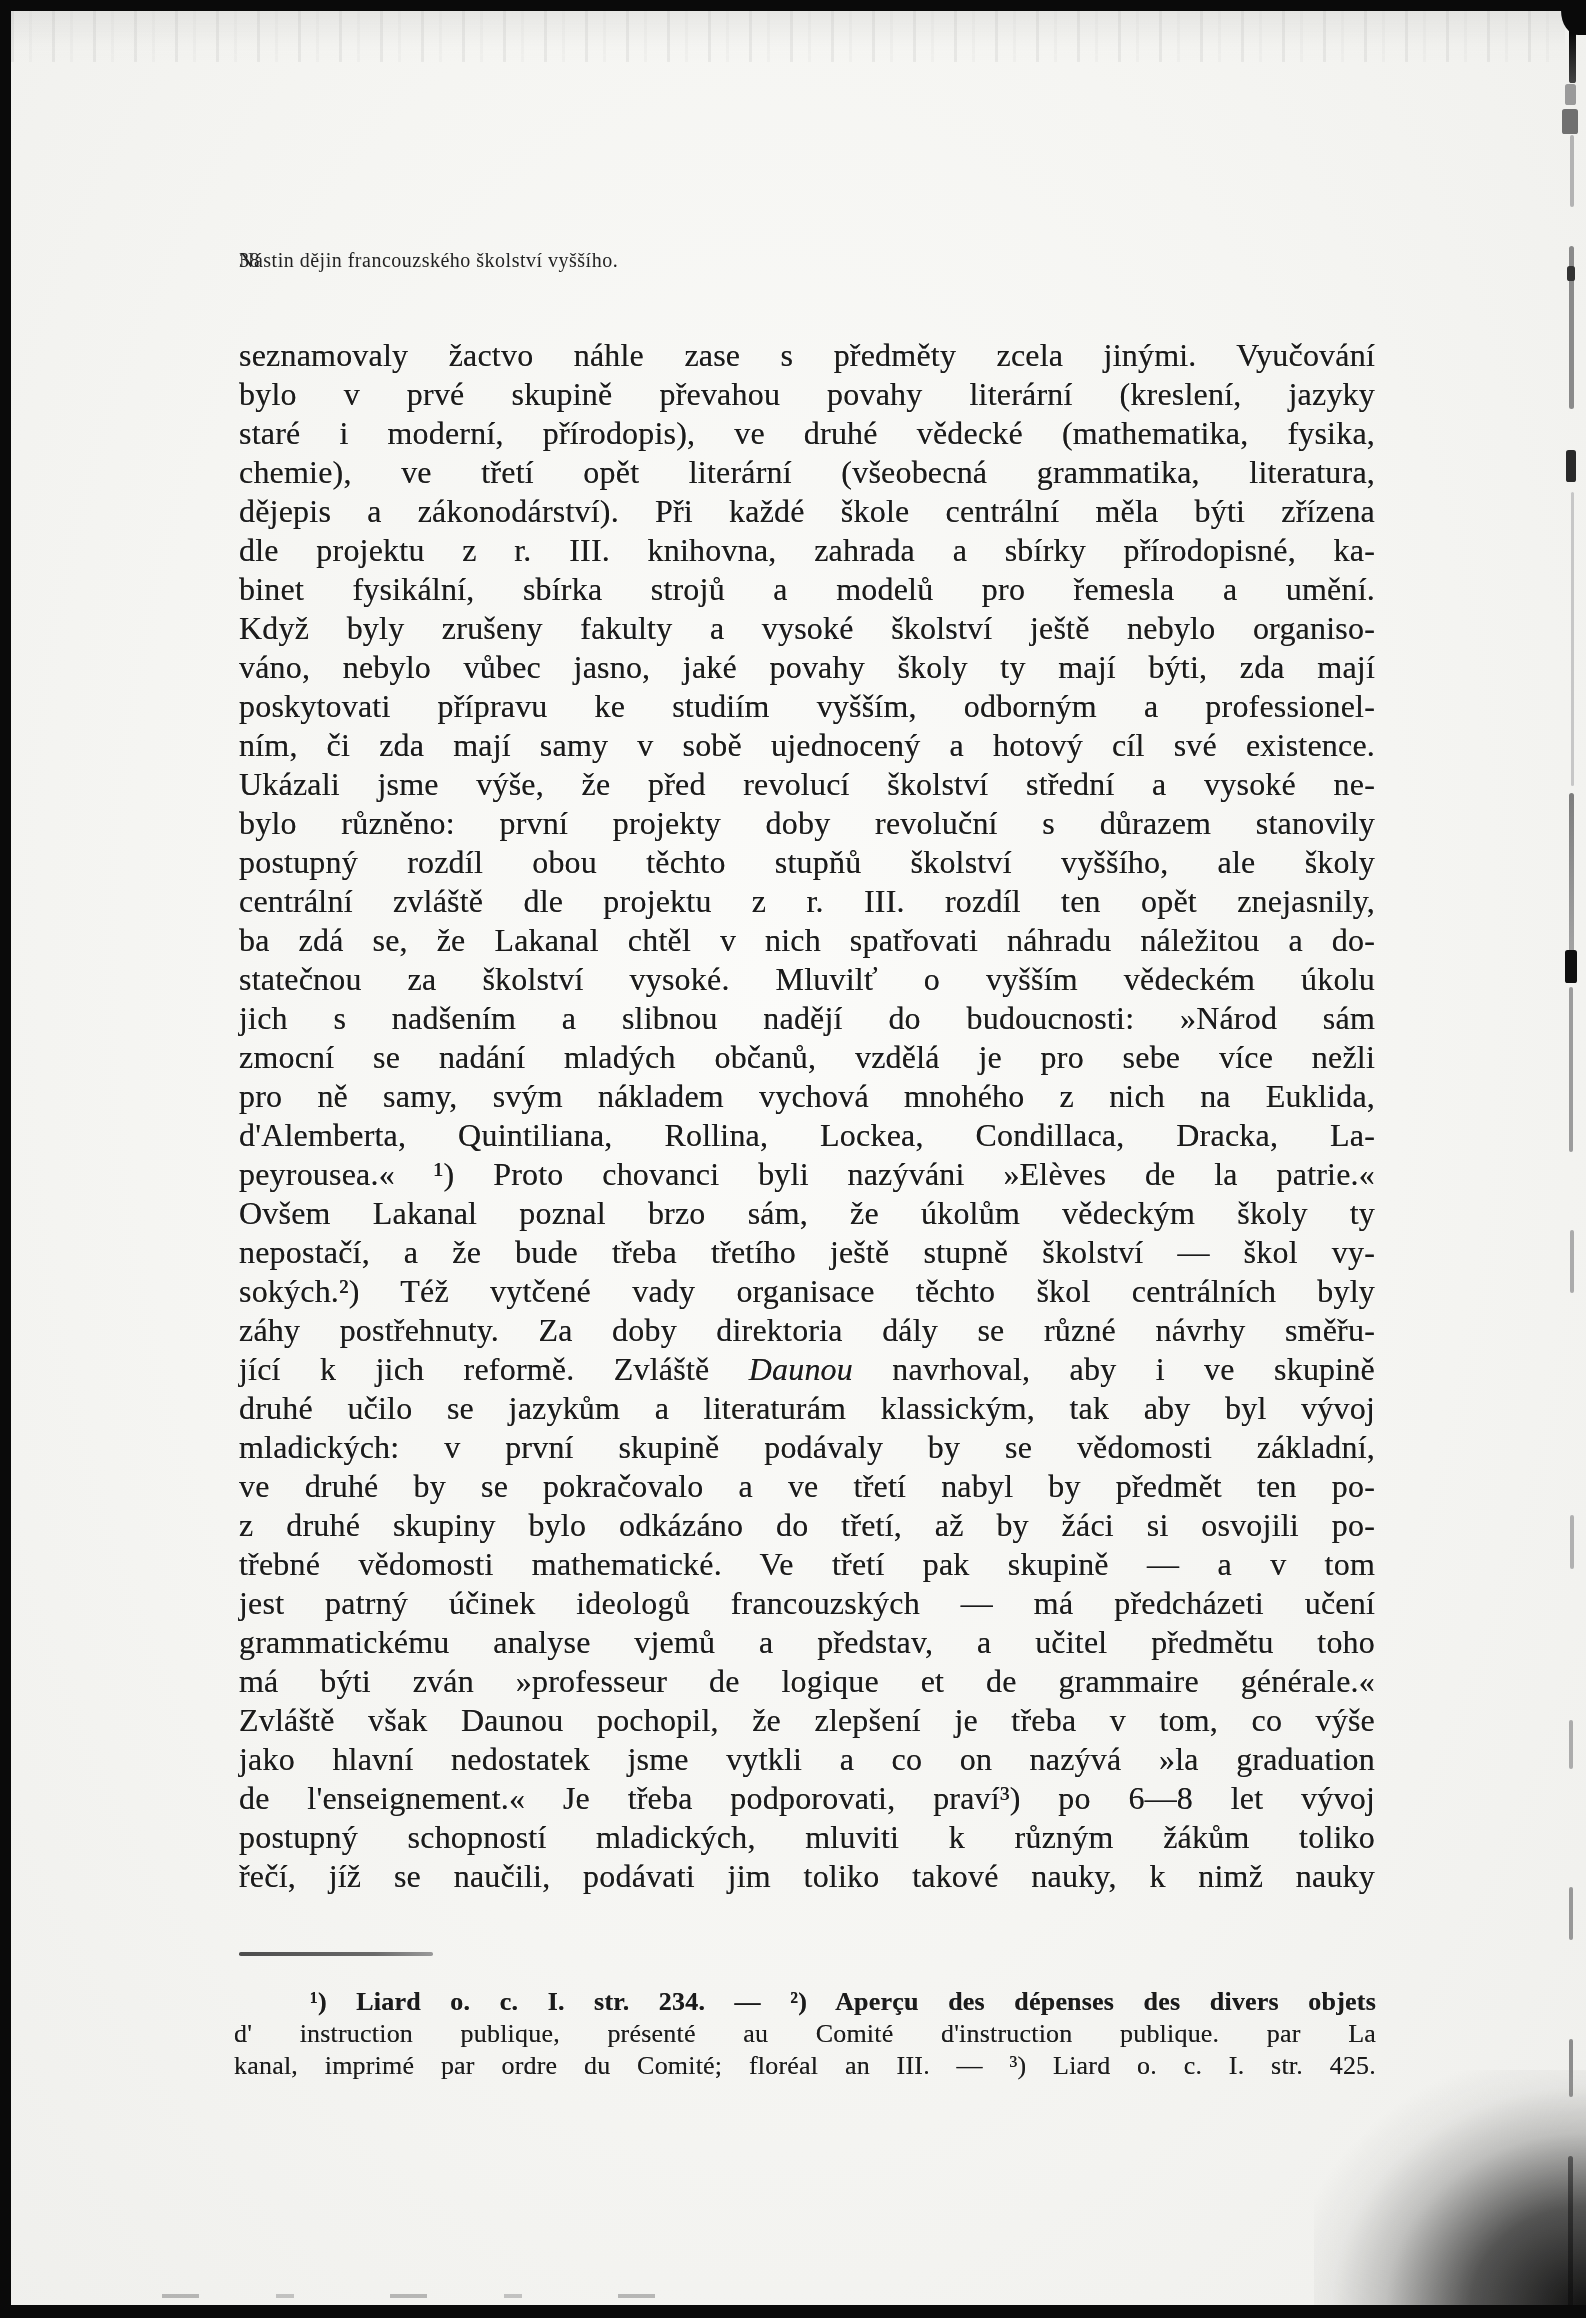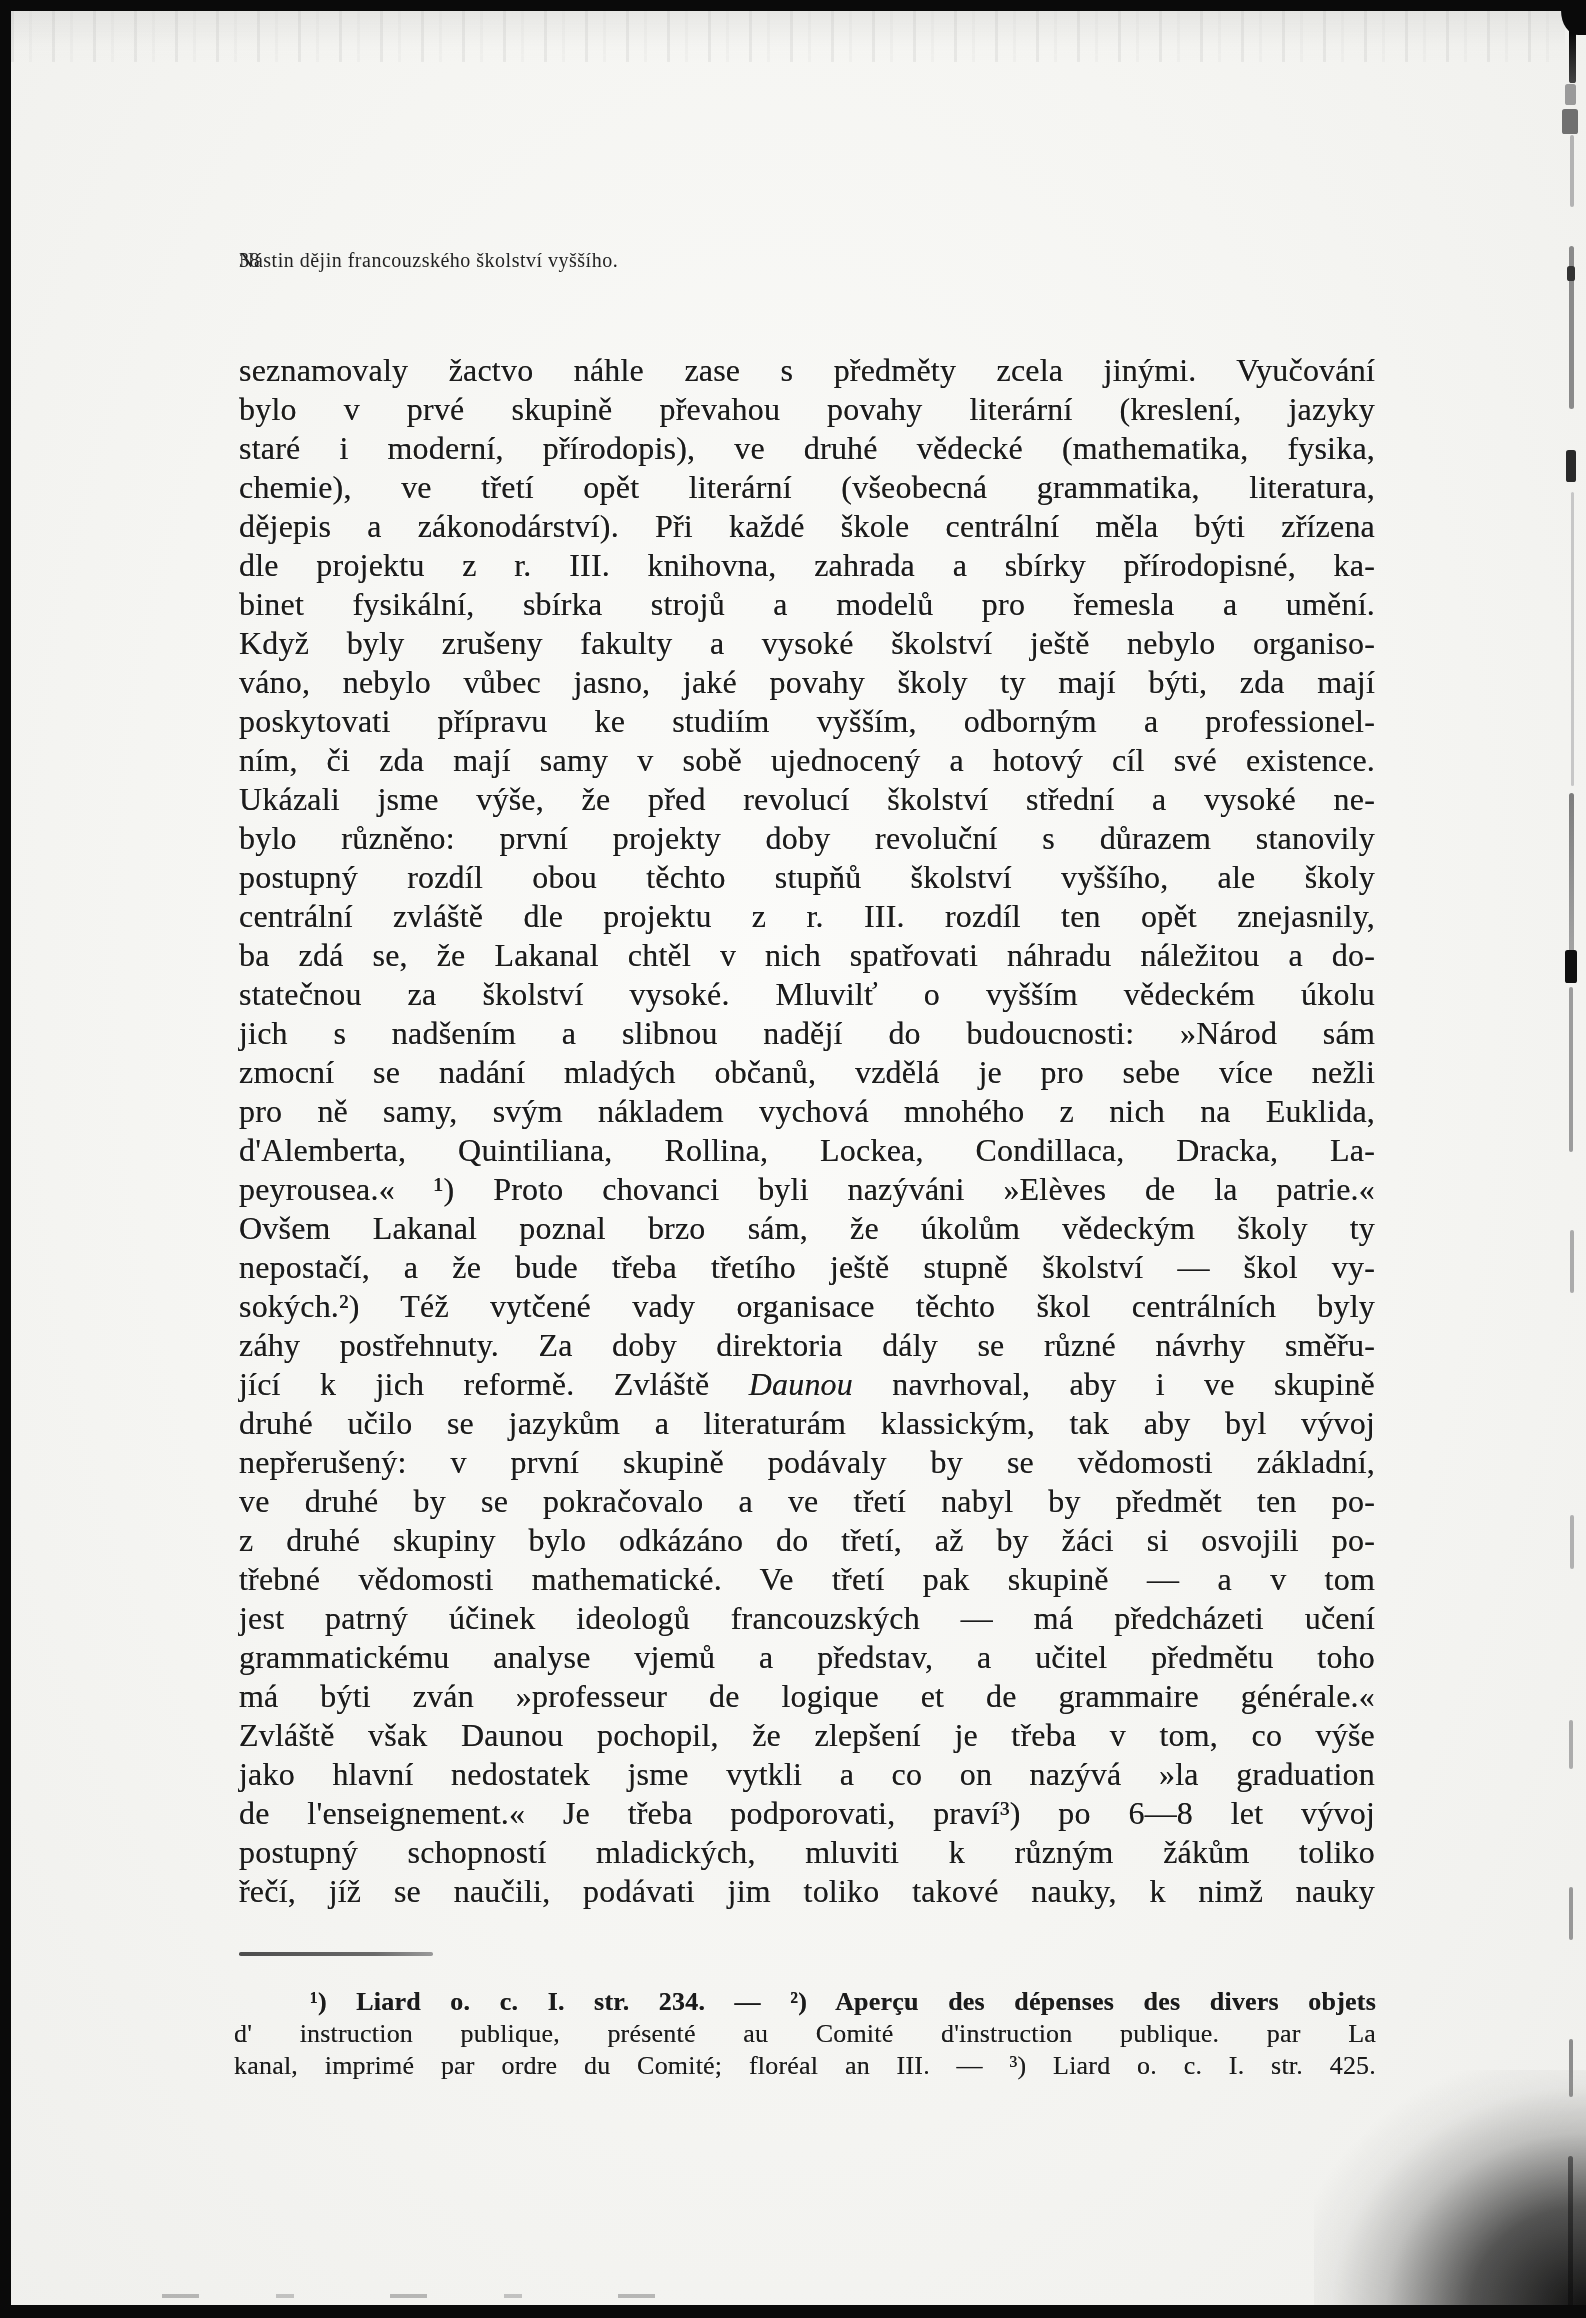--- a/index.html
+++ b/index.html
@@ -21,21 +21,21 @@
   .left-nick{position:absolute;left:0;top:393px;width:6.1px;height:40px;background:#6e6e6e;opacity:.8;}
   .bl-dashes{position:absolute;left:162px;top:2294px;width:527px;height:4.4px;opacity:.55;
          background:repeating-linear-gradient(90deg,#858585 0 37px, transparent 37px 114px,#9a9a9a 114px 132px, transparent 132px 228px);}
   
   .rmark{position:absolute;border-radius:2.6px;}
   
   .textlayer{filter:blur(0.2px);}
   .header{position:absolute;left:239px;top:249px;width:1136px;height:35px;font-size:20px;letter-spacing:0.5px;color:#222;}
   .pagenum{position:absolute;left:0;top:0;}
   .runtitle{display:block;text-align:left;}
-  .body{position:absolute;left:239px;top:351px;width:1136px;font-size:32px;letter-spacing:0.2px;
+  .body{position:absolute;left:239px;top:336px;width:1136px;font-size:32px;letter-spacing:0.2px;
         text-shadow:0 0 0.5px rgba(25,25,25,.65);}
   .body .bline{line-height:39px;text-align:justify;text-align-last:justify;white-space:nowrap0;}
   .fnrule{position:absolute;left:239px;top:1952px;width:194px;height:3.5px;
         background:linear-gradient(90deg,#4c4c4c,#6a6a6a 70%,#9a9a9a);border-radius:1.8px;}
   .footnotes{position:absolute;left:234px;top:1986px;width:1142px;font-size:26px;letter-spacing:0.2px;
         text-shadow:0 0 0.4px rgba(25,25,25,.6);}
   .footnotes .fline{line-height:32px;text-align:justify;text-align-last:justify;}
   .footnotes .fline:first-child{text-indent:76px;font-weight:bold;}
 </style>
 </head>
@@ -74,21 +74,21 @@
         <div class="bline">zmocní se nadání mladých občanů, vzdělá je pro sebe více nežli</div>
         <div class="bline">pro ně samy, svým nákladem vychová mnohého z nich na Euklida,</div>
         <div class="bline">d'Alemberta, Quintiliana, Rollina, Lockea, Condillaca, Dracka, La-</div>
         <div class="bline">peyrousea.« ¹) Proto chovanci byli nazýváni »Elèves de la patrie.«</div>
         <div class="bline">Ovšem Lakanal poznal brzo sám, že úkolům vědeckým školy ty</div>
         <div class="bline">nepostačí, a že bude třeba třetího ještě stupně školství — škol vy-</div>
         <div class="bline">sokých.²) Též vytčené vady organisace těchto škol centrálních byly</div>
         <div class="bline">záhy postřehnuty. Za doby direktoria dály se různé návrhy směřu-</div>
         <div class="bline">jící k jich reformě. Zvláště <i>Daunou</i> navrhoval, aby i ve skupině</div>
         <div class="bline">druhé učilo se jazykům a literaturám klassickým, tak aby byl vývoj</div>
-        <div class="bline">nepřerušený: v první skupině podávaly by se vědomosti základní,</div>
+        <div class="bline">mladických: v první skupině podávaly by se vědomosti základní,</div>
         <div class="bline">ve druhé by se pokračovalo a ve třetí nabyl by předmět ten po-</div>
         <div class="bline">z druhé skupiny bylo odkázáno do třetí, až by žáci si osvojili po-</div>
         <div class="bline">třebné vědomosti mathematické. Ve třetí pak skupině — a v tom</div>
         <div class="bline">jest patrný účinek ideologů francouzských — má předcházeti učení</div>
         <div class="bline">grammatickému analyse vjemů a představ, a učitel předmětu toho</div>
         <div class="bline">má býti zván »professeur de logique et de grammaire générale.«</div>
         <div class="bline">Zvláště však Daunou pochopil, že zlepšení je třeba v tom, co výše</div>
         <div class="bline">jako hlavní nedostatek jsme vytkli a co on nazývá »la graduation</div>
         <div class="bline">de l'enseignement.« Je třeba podporovati, praví³) po 6—8 let vývoj</div>
         <div class="bline">postupný schopností mladických, mluviti k různým žákům toliko</div>

